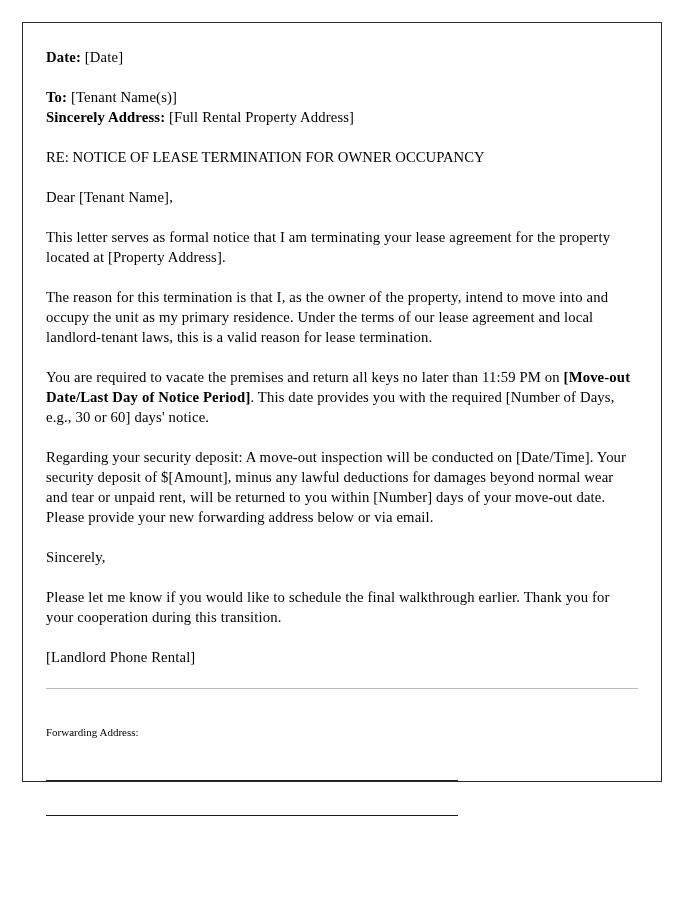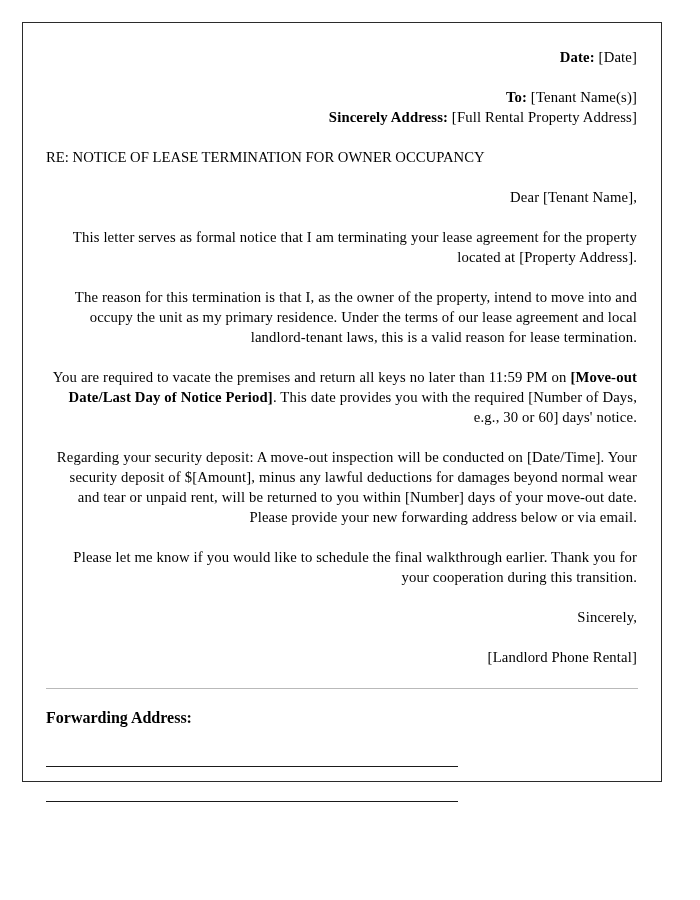--- a/index.html
+++ b/index.html
@@ -27,51 +27,51 @@
     background: #ffffff;
   }
   .page-inner {
     padding: 24px 24px 0 23px;
     box-sizing: border-box;
   }
   .letter-line,
   .para {
     font-size: 14.7px;
     line-height: 20px;
-    text-align: right;
+    text-align: left;
     margin: 0;
     letter-spacing: 0.01em;
   }
   .bold { font-weight: bold; }
 
   .block-date { margin-bottom: 20px; }
-  .block-recipient { margin-bottom: 20px; margin-left: 32px; }
+  .block-recipient { margin-bottom: 20px; }
   .subject {
     font-size: 14.7px;
     line-height: 20px;
     font-weight: normal;
     margin: 0 0 20px 0;
   }
   .para { margin: 0 0 20px 0; }
 
   .signature-block { margin: 0; }
   .signature-block .letter-line { margin: 0; }
 
   .divider {
     border: none;
     border-top: 1px solid #b9b9b9;
     margin: 21px 0 0 0;
     width: 592px;
     height: 0;
   }
   .forwarding-heading {
-    font-size: 16px;
+    font-size: 11px;
     line-height: 20px;
-    font-weight: bold;
-    margin: 19px 0 0 0;
+    font-weight: normal;
+    margin: 33px 0 0 0;
   }
   .fill-line {
     border: none;
     border-top: 1.6px solid #1a1a1a;
     width: 412px;
     height: 0;
     margin: 0;
   }
   .fill-line-1 { margin-top: 38px; }
   .fill-line-2 { margin-top: 34px; }
@@ -96,23 +96,23 @@
     <p class="para">Dear [Tenant Name],</p>
 
     <p class="para">This letter serves as formal notice that I am terminating your lease agreement for the property located at [Property Address].</p>
 
     <p class="para">The reason for this termination is that I, as the owner of the property, intend to move into and occupy the unit as my primary residence. Under the terms of our lease agreement and local landlord-tenant laws, this is a valid reason for lease termination.</p>
 
     <p class="para"><span>You are required to vacate the premises and return all keys no later than 11:59 PM on </span><span class="bold">[Move-out Date/Last Day of Notice Period]</span><span>. This date provides you with the required [Number of Days, e.g., 30 or 60] days' notice.</span></p>
 
     <p class="para">Regarding your security deposit: A move-out inspection will be conducted on [Date/Time]. Your security deposit of $[Amount], minus any lawful deductions for damages beyond normal wear and tear or unpaid rent, will be returned to you within [Number] days of your move-out date. Please provide your new forwarding address below or via email.</p>
 
+    <p class="para">Sincerely,</p>
+
     <p class="para">Please let me know if you would like to schedule the final walkthrough earlier. Thank you for your cooperation during this transition.</p>
-
-    <p class="para">Sincerely,</p>
 
     <div class="signature-block">
       <p class="letter-line">[Landlord Phone Rental]</p>
     </div>
 
     <hr class="divider">
 
     <p class="forwarding-heading">Forwarding Address:</p>
 
     <hr class="fill-line fill-line-1">

